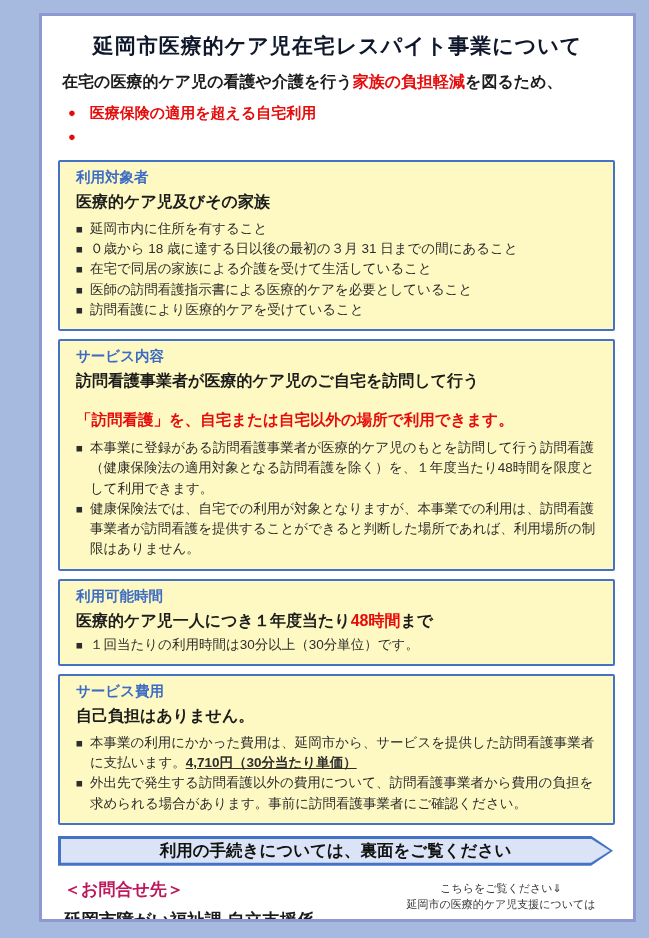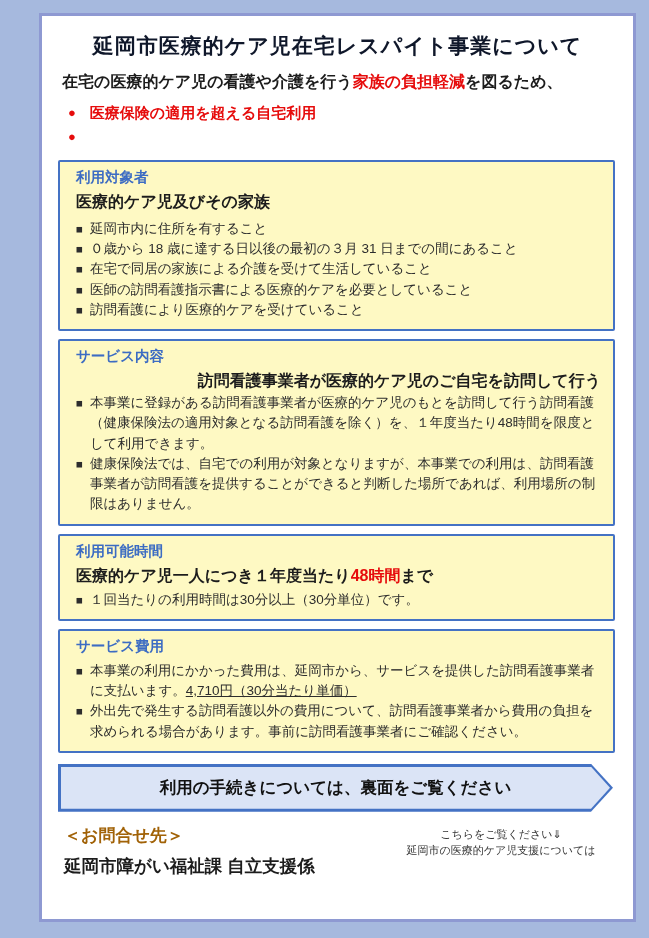--- a/index.html
+++ b/index.html
@@ -71,40 +71,40 @@
   .li .lm{flex:0 0 auto;font-size:11.5px;padding-top:2px;color:#2d2d2d;}
   .redline{
     color:#e60c0c;font-weight:bold;font-size:15.5px;margin:1px 0 7px 0;
   }
   .example{
     font-size:13.5px;font-weight:bold;
     text-decoration:underline;
     margin:0 0 8px 0;
   }
   .hours-head{font-size:16px;font-weight:bold;margin:0 0 3px 0;}
-  .u-bold{font-weight:normal;text-decoration:underline;}
+  .u-bold{font-weight:bold;text-decoration:underline;}
 
   .arrow-outer{
     position:relative;
-    height:48px;
+    height:30px;
     margin:11px 4px 10px 0;
     background:#4472c4;
     clip-path:polygon(0 0, calc(100% - 22px) 0, 100% 50%, calc(100% - 22px) 100%, 0 100%);
   }
   .arrow-inner{
     position:absolute;inset:3px;
     background:#dbe4f6;
     clip-path:polygon(0 0, calc(100% - 19px) 0, 100% 50%, calc(100% - 19px) 100%, 0 100%);
     display:flex;align-items:center;justify-content:center;
     font-size:16.5px;font-weight:bold;color:#111;
   }
 
   .contact{display:flex;margin-top:4px;}
   .c-left{flex:1;padding-left:6px;}
-  .c-head{color:#a16207;font-size:17px;font-weight:bold;margin:2px 0 7px 0;}
+  .c-head{color:#be185d;font-size:17px;font-weight:bold;margin:2px 0 7px 0;}
   .c-dept{font-size:17.5px;font-weight:bold;margin:0 0 9px 0;}
   .c-right{width:232px;text-align:center;padding-top:4px;}
   .qr-cap{font-size:11px;line-height:1.5;color:#333;}
 </style>
 </head>
 <body>
 
 <div class="canvas">
   <div class="sheet">
     <div class="inner">
@@ -145,21 +145,22 @@
             <span>医師の訪問看護指示書による医療的ケアを必要としていること</span>
           </div>
         <div class="li">
             <span class="lm">■</span>
             <span>訪問看護により医療的ケアを受けていること</span>
           </div>
       </div>
 
       <div class="box">
         <div class="box-h">サービス内容</div>
-        <div class="box-sub" style="margin-bottom:1px;text-align:right;">訪問看護事業者が医療的ケア児のご自宅を訪問して行う</div>
+        <div class="box-sub" style="margin-bottom:18px;">訪問看護事業者が医療的ケア児のご自宅を訪問して行う</div>
+        <div class="redline">「訪問看護」を、自宅または自宅以外の場所で利用できます。</div>
         <div class="li">
             <span class="lm">■</span>
             <span>本事業に登録がある訪問看護事業者が医療的ケア児のもとを訪問して行う訪問看護（健康保険法の適用対象となる訪問看護を除く）を、１年度当たり48時間を限度として利用できます。</span>
           </div>
         <div class="li">
             <span class="lm">■</span>
             <span>健康保険法では、自宅での利用が対象となりますが、本事業での利用は、訪問看護事業者が訪問看護を提供することができると判断した場所であれば、利用場所の制限はありません。</span>
           </div>
       </div>
 
@@ -169,20 +170,21 @@
           <span class="seg-black">医療的ケア児一人につき１年度当たり</span><span class="seg-red">48時間</span><span class="seg-black">まで</span>
         </div>
         <div class="li">
             <span class="lm">■</span>
             <span>１回当たりの利用時間は30分以上（30分単位）です。</span>
           </div>
       </div>
 
       <div class="box">
         <div class="box-h">サービス費用</div>
+        <div class="box-sub">自己負担はありません。</div>
         <div class="li">
           <span class="lm">■</span>
           <span><span>本事業の利用にかかった費用は、延岡市から、サービスを提供した訪問看護事業者に支払います。</span><span class="u-bold">4,710円（30分当たり単価）</span></span>
         </div>
         <div class="li">
             <span class="lm">■</span>
             <span>外出先で発生する訪問看護以外の費用について、訪問看護事業者から費用の負担を求められる場合があります。事前に訪問看護事業者にご確認ください。</span>
           </div>
       </div>
 

